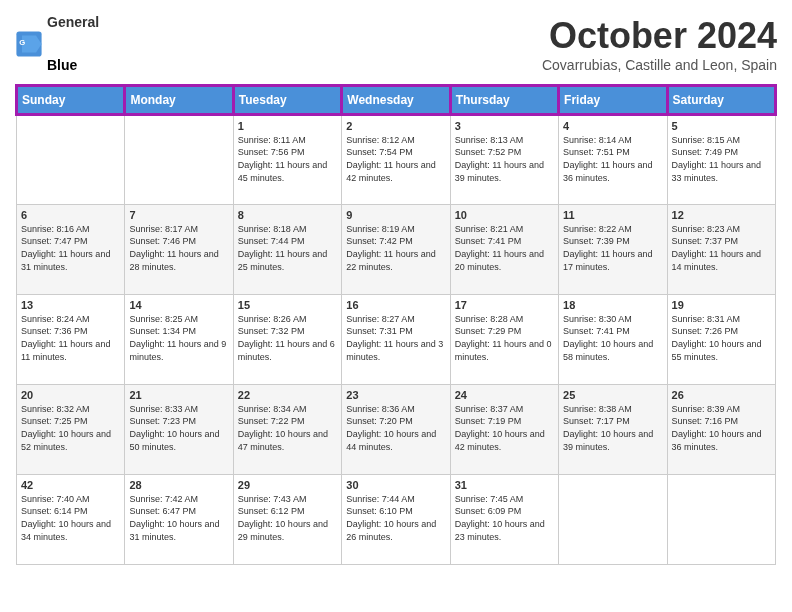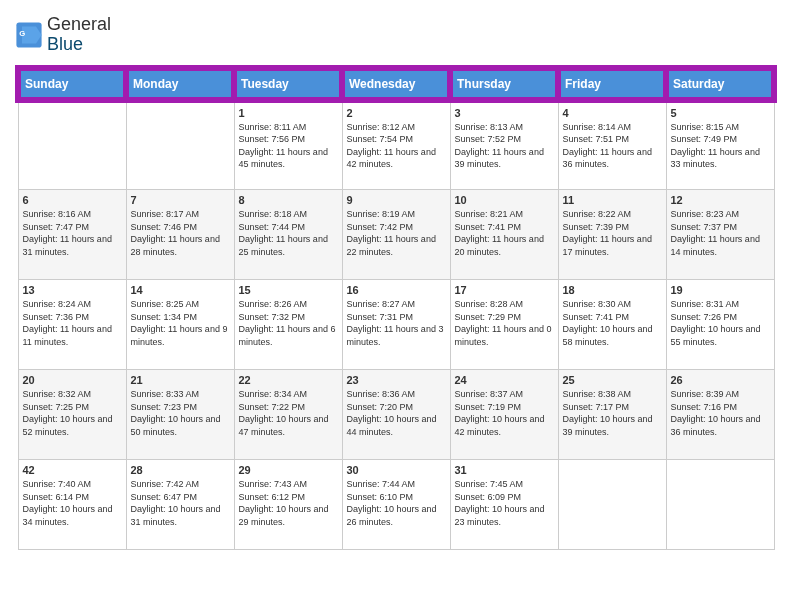--- a/index.html
+++ b/index.html
@@ -15,22 +15,22 @@
       justify-content: space-between;
       align-items: flex-start;
       margin-bottom: 10px;
     }
     .logo {
       display: flex;
       align-items: center;
       gap: 4px;
     }
     .logo-text {
-      font-size: 18px;
-      font-weight: normal;
+      font-size: 14px;
+      font-weight: bold;
       color: #333;
       line-height: 1.1;
     }
     .logo-icon {
       width: 28px;
       height: 28px;
     }
     .title-block {
       text-align: right;
     }
@@ -48,21 +48,21 @@
       border-collapse: collapse;
       font-size: 10px;
     }
     thead tr th {
       background-color: #4a90d9;
       color: #fff;
       padding: 6px 4px;
       text-align: left;
       font-size: 12px;
       font-weight: bold;
-      border: 6px solid #a21caf;
+      border: 3px solid #a21caf;
     }
     tbody tr td {
       border: 1px solid #ccc;
       vertical-align: top;
       padding: 4px;
       min-height: 70px;
       height: 90px;
       color: #333;
       width: 14.28%;
     }
@@ -89,22 +89,26 @@
 
 <div class="header">
   <div class="logo">
     <svg class="logo-icon" viewBox="0 0 40 40">
       <rect x="2" y="2" width="36" height="36" rx="4" fill="#4a90d9"></rect>
       <polygon points="30,8 38,20 30,32 10,32 10,8" fill="#5ba3e8"></polygon>
       <text x="6" y="22" font-size="11" font-weight="bold" fill="white" font-family="Arial">G</text>
     </svg>
     <div style="display:flex;flex-direction:column;line-height:1.1;">
       <span class="logo-text">General</span>
-      <span class="logo-text" style="color:#0c4a6e;">Blue</span>
+      <span class="logo-text" style="color:#000000;margin-top:28px;">Blue</span>
     </div>
+  </div>
+  <div class="title-block">
+    <div class="month-title">October 2024</div>
+    <div class="location">Covarrubias, Castille and Leon, Spain</div>
   </div>
 </div>
 
 <table>
   <thead>
     <tr>
     <th>Sunday</th>
         <th>Monday</th>
         <th>Tuesday</th>
         <th>Wednesday</th>

